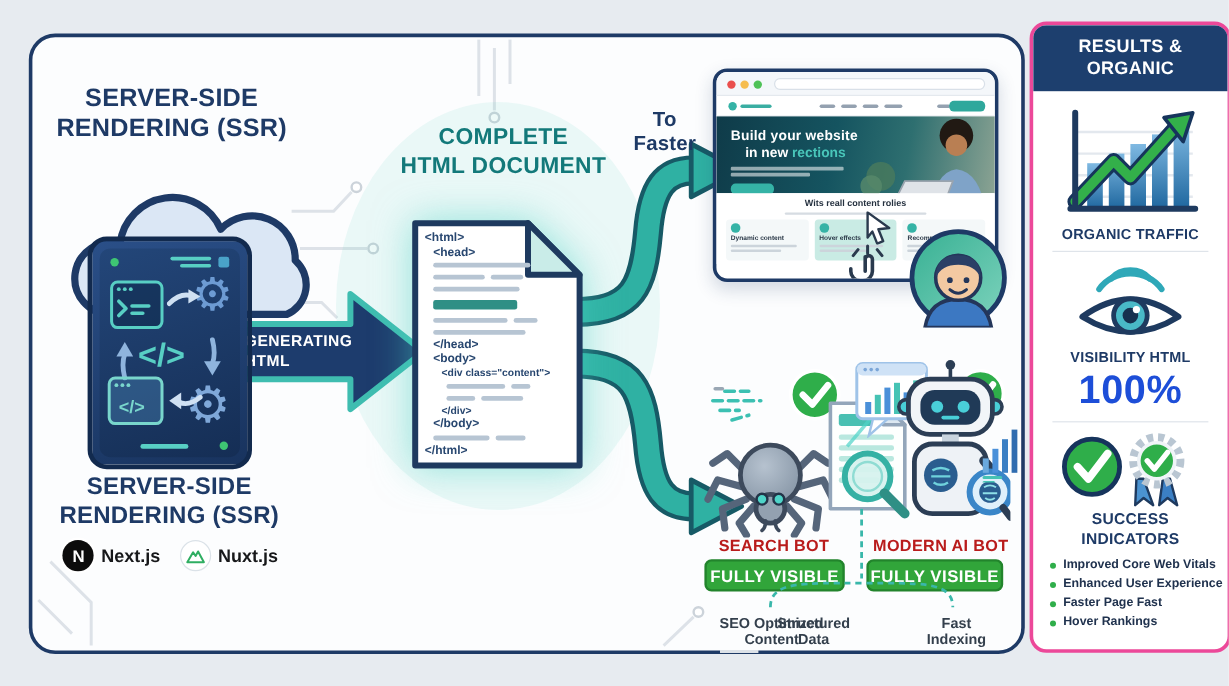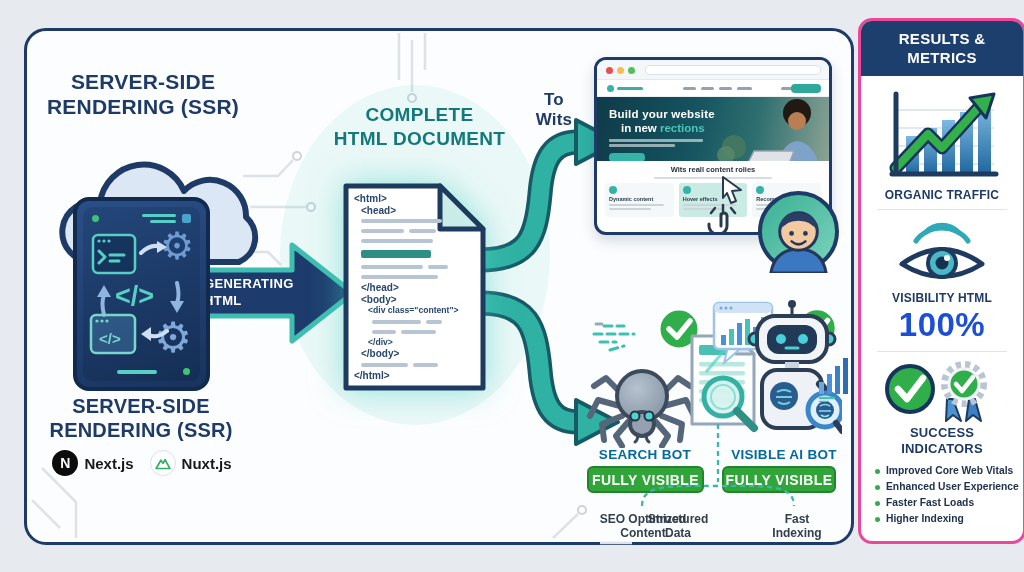--- a/index.html
+++ b/index.html
@@ -81,21 +81,21 @@
   .brow.ind { margin-left:18px; }
   .tealbar { height:8px; border-radius:2px; background:#2f8f85; margin:4px 0 4px 7px; width:58%; }
 
   
   .badge {
     position:absolute; height:27px; border-radius:6px;
     background:#31a53a; border:2px solid #22842c;
     color:#fff; font-weight:bold; font-size:14px; letter-spacing:.4px;
     display:flex; align-items:center; justify-content:center;
   }
-  .bot-label { position:absolute; font-size:13.5px; font-weight:bold; color:#0369a1; text-align:center; letter-spacing:.3px; }
+  .bot-label { position:absolute; font-size:13.5px; font-weight:bold; color:#b91c1c; text-align:center; letter-spacing:.3px; }
   .tag { position:absolute; font-size:12px; font-weight:bold; color:#333f4c; text-align:center; line-height:1.2; }
 
   
   .browser {
     left:594px; top:57px; width:238px; height:178px;
     background:#fff; border:3px solid #1e3a66; border-radius:12px;
     box-shadow:0 6px 14px rgba(30,58,102,.18); z-index:2; overflow:hidden;
   }
   .b-top { position:relative; height:20px; background:#f4f7fa; border-bottom:1px solid #e4e9ee; }
   .b-dot { position:absolute; top:6.5px; width:7px; height:7px; border-radius:50%; }
@@ -262,21 +262,21 @@
     <g fill="none" stroke="#2fb1a3" stroke-width="18">
       <path d="M2,162 C50,162 58,140 62,96 C65,58 76,44 100,44"></path>
       <path d="M2,205 C50,205 58,228 62,272 C65,310 76,324 100,324"></path>
     </g>
     <polygon points="98,22 140,44 98,66" fill="#2fb1a3" stroke="#175a66" stroke-width="4" stroke-linejoin="round"></polygon>
     <polygon points="98,302 140,324 98,346" fill="#2fb1a3" stroke="#175a66" stroke-width="4" stroke-linejoin="round"></polygon>
   </svg>
 
   <div class="abs h-navy" style="left:518px;top:90px;width:72px;font-size:17px;">
     <span>To</span><br>
-    <span>Wits</span>
+    <span>Faster</span>
   </div>
 
   <div class="abs browser">
     <div class="b-top">
       <span class="b-dot" style="left:9px;background:#ea4f4d"></span>
       <span class="b-dot" style="left:20px;background:#f6bd4e"></span>
       <span class="b-dot" style="left:31px;background:#4fc257"></span>
       <span class="b-addr"></span>
     </div>
     <div class="b-nav">
@@ -455,21 +455,21 @@
 
   <svg class="abs" style="left:818px;top:352px;width:30px;height:50px" viewBox="0 0 30 50">
     <rect x="1" y="30" width="5" height="12" fill="#6aa9de"></rect>
     <rect x="9" y="22" width="5" height="20" fill="#4a90d9"></rect>
     <rect x="17" y="14" width="5" height="28" fill="#3b7fc4"></rect>
     <rect x="25" y="6" width="5" height="36" fill="#2f6cb0"></rect>
     <path d="M2,46 H16 M2,50 H10" stroke="#46c3b4" stroke-width="2.5" stroke-linecap="round"></path>
   </svg>
 
   <div class="bot-label" style="left:585px;top:447px;width:120px">SEARCH BOT</div>
-  <div class="bot-label" style="left:720px;top:447px;width:128px">VISIBLE AI BOT</div>
+  <div class="bot-label" style="left:720px;top:447px;width:128px">MODERN AI BOT</div>
   <div class="badge" style="left:587px;top:466px;width:117px">FULLY VISIBLE</div>
   <div class="badge" style="left:722px;top:466px;width:114px">FULLY VISIBLE</div>
 
   <svg class="abs" style="left:590px;top:424px;width:230px;height:86px" viewBox="0 0 230 86">
     <g fill="none" stroke="#39b7aa" stroke-width="2.3" stroke-dasharray="5 4">
       <path d="M128,0 V58"></path>
       <path d="M52,82 C52,60 80,62 128,62 C176,62 204,60 204,82"></path>
     </g>
   </svg>
 
@@ -492,21 +492,21 @@
           <path d="M3,18 L10,6 L13,10.5 L16,5 L23,18 Z" fill="none" stroke="#2fae62" stroke-width="2.4" stroke-linejoin="round"></path>
         </svg>
       </span>
       <span class="fw-name">Nuxt.js</span>
     </div>
   </div>
 
   <div class="abs right-panel">
     <div class="rp-header">
       <span>RESULTS &amp;</span><br>
-      <span>METRICS</span>
+      <span>ORGANIC</span>
     </div>
     <div class="rp-body">
       <svg style="margin:6px auto 0" width="116" height="98" viewBox="0 0 116 98">
         <defs>
           <linearGradient id="gb" x1="0" y1="0" x2="0" y2="1">
             <stop offset="0" stop-color="#7fb9e2"></stop>
               <stop offset="1" stop-color="#1f679f"></stop>
           </linearGradient>
         </defs>
         <g stroke="#e3e8ee" stroke-width="2">
@@ -549,19 +549,19 @@
         <circle cx="81" cy="25" r="15" fill="#2fae4a" stroke="#f0f4f8" stroke-width="3"></circle>
         <path d="M73,25 L79,32 L90,18" fill="none" stroke="#fff" stroke-width="4.5" stroke-linecap="round" stroke-linejoin="round"></path>
       </svg>
       <div class="rp-label" style="font-size:13px;line-height:1.25">
         <span>SUCCESS</span><br>
         <span>INDICATORS</span>
       </div>
       <ul class="rp-bullets">
         <li>Improved Core Web Vitals</li>
         <li>Enhanced User Experience</li>
-        <li>Faster Fast Loads</li>
-        <li>Higher Indexing</li>
+        <li>Faster Page Fast</li>
+        <li>Hover Rankings</li>
       </ul>
     </div>
   </div>
 
 </div>
 
 </body></html>

